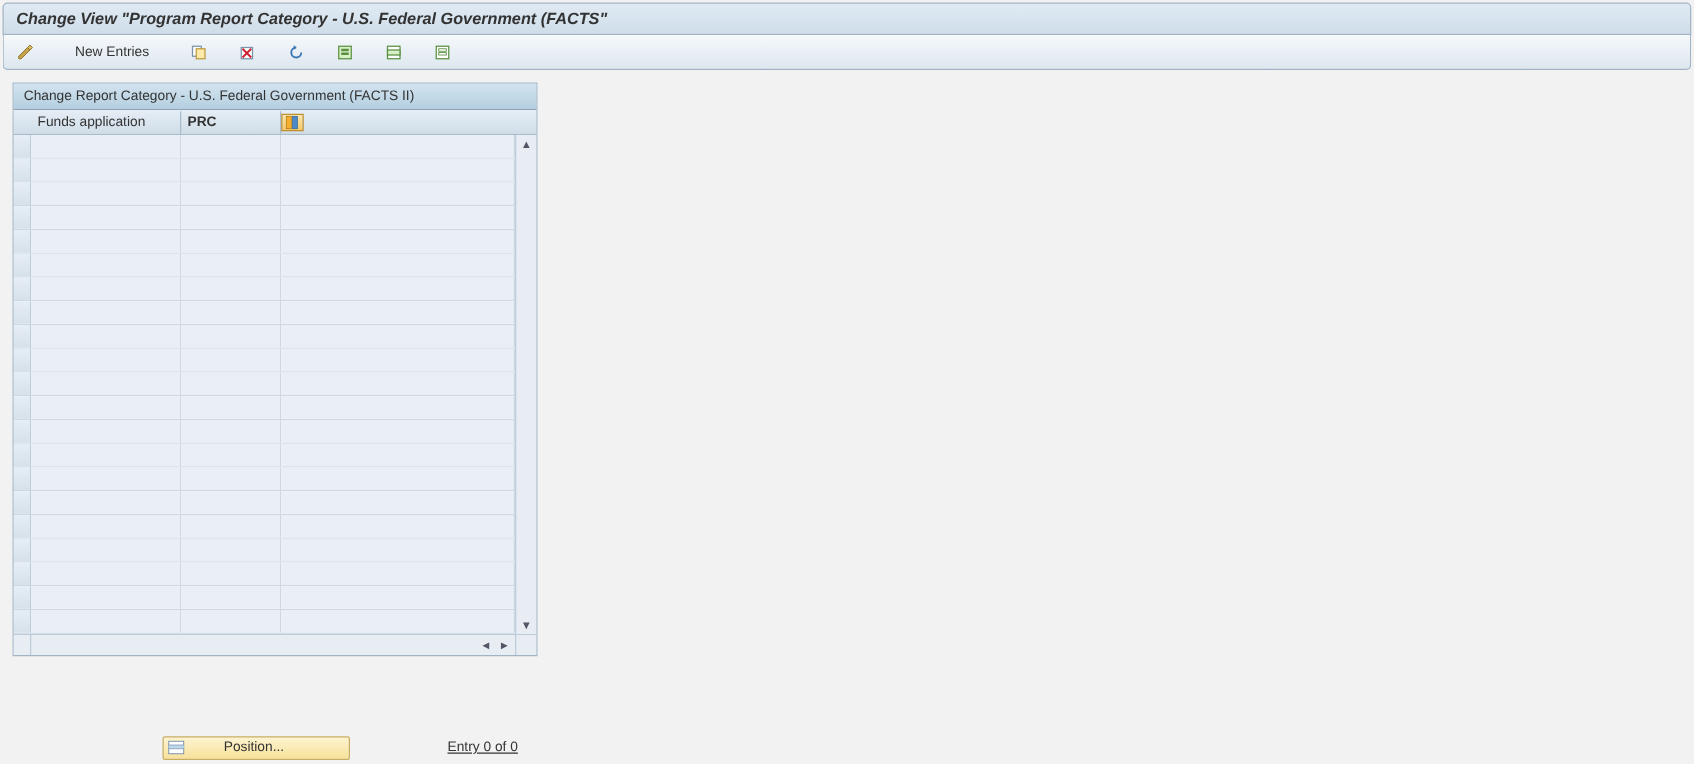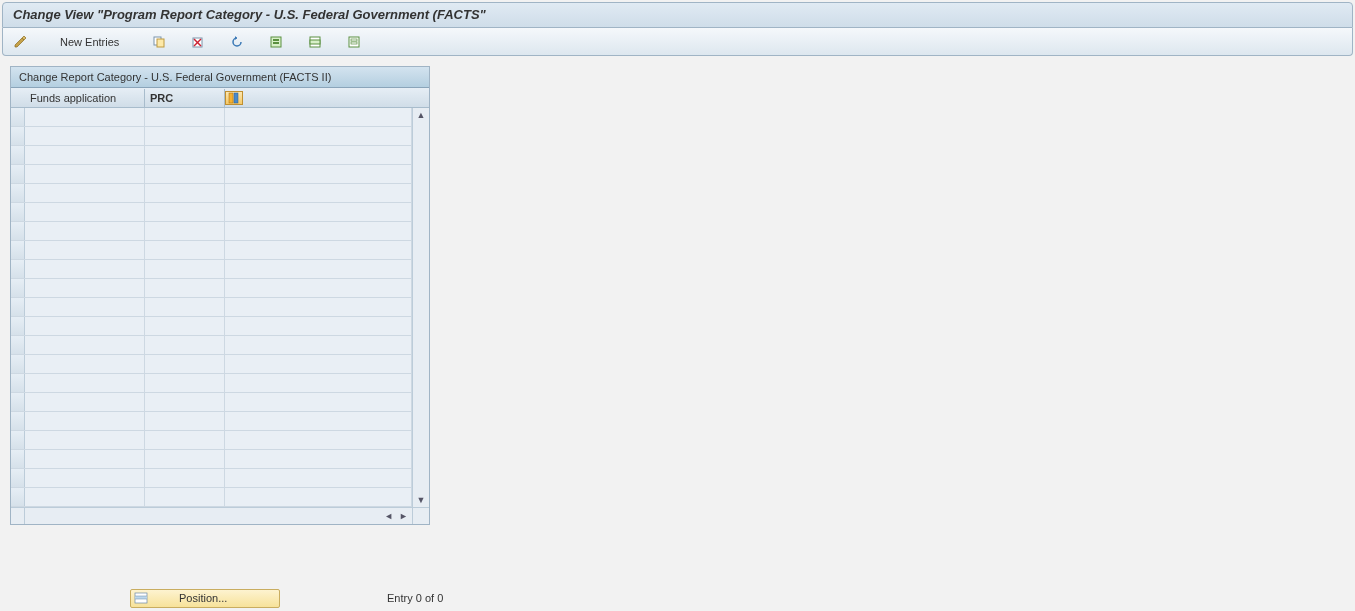--- a/index.html
+++ b/index.html
@@ -194,23 +194,24 @@
     }
     .position-icon {
       width: 16px;
       height: 14px;
       margin-right: 30px;
       display:inline-flex;
       align-items:center;
       justify-content:center;
     }
     .entry-status {
-      margin-left: 107px;
-      font-size: 11px;
-      color: #333;
+      margin-left: 78px;
+      font-size: 11px;
+      color: #333;
+      text-decoration: underline;
     }
     svg { display: block; }
   </style>
 </head>
 <body>
 
 <div class="title-bar">
   <h1>Change View "Program Report Category - U.S. Federal Government (FACTS"</h1>
 </div>
 

